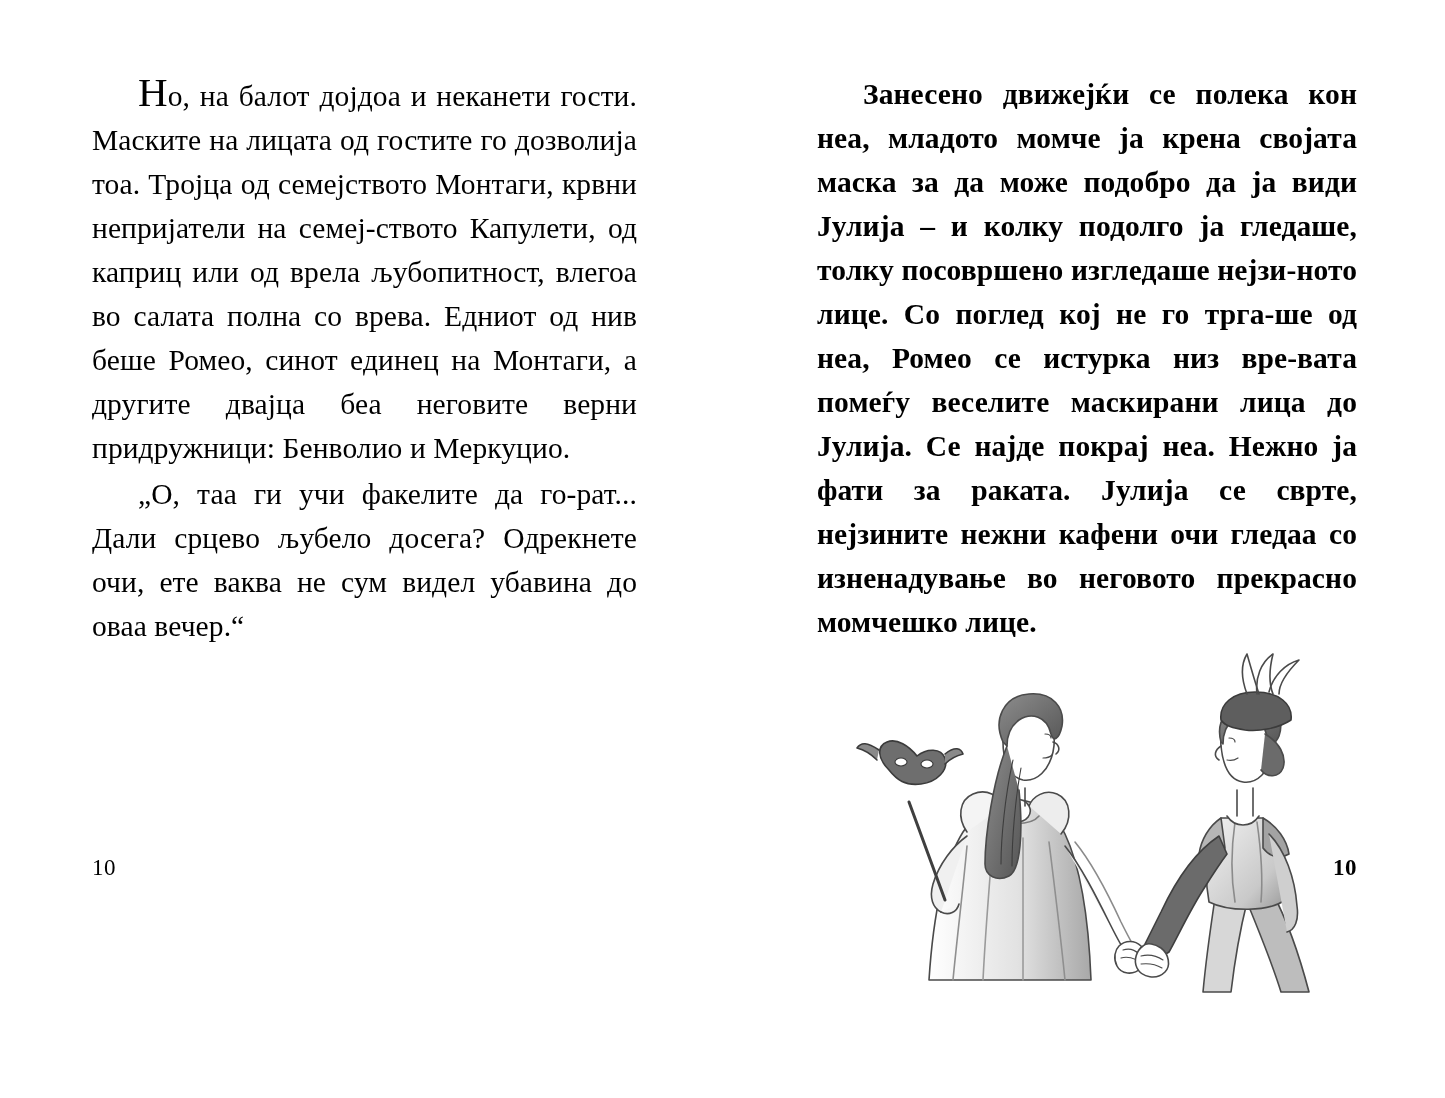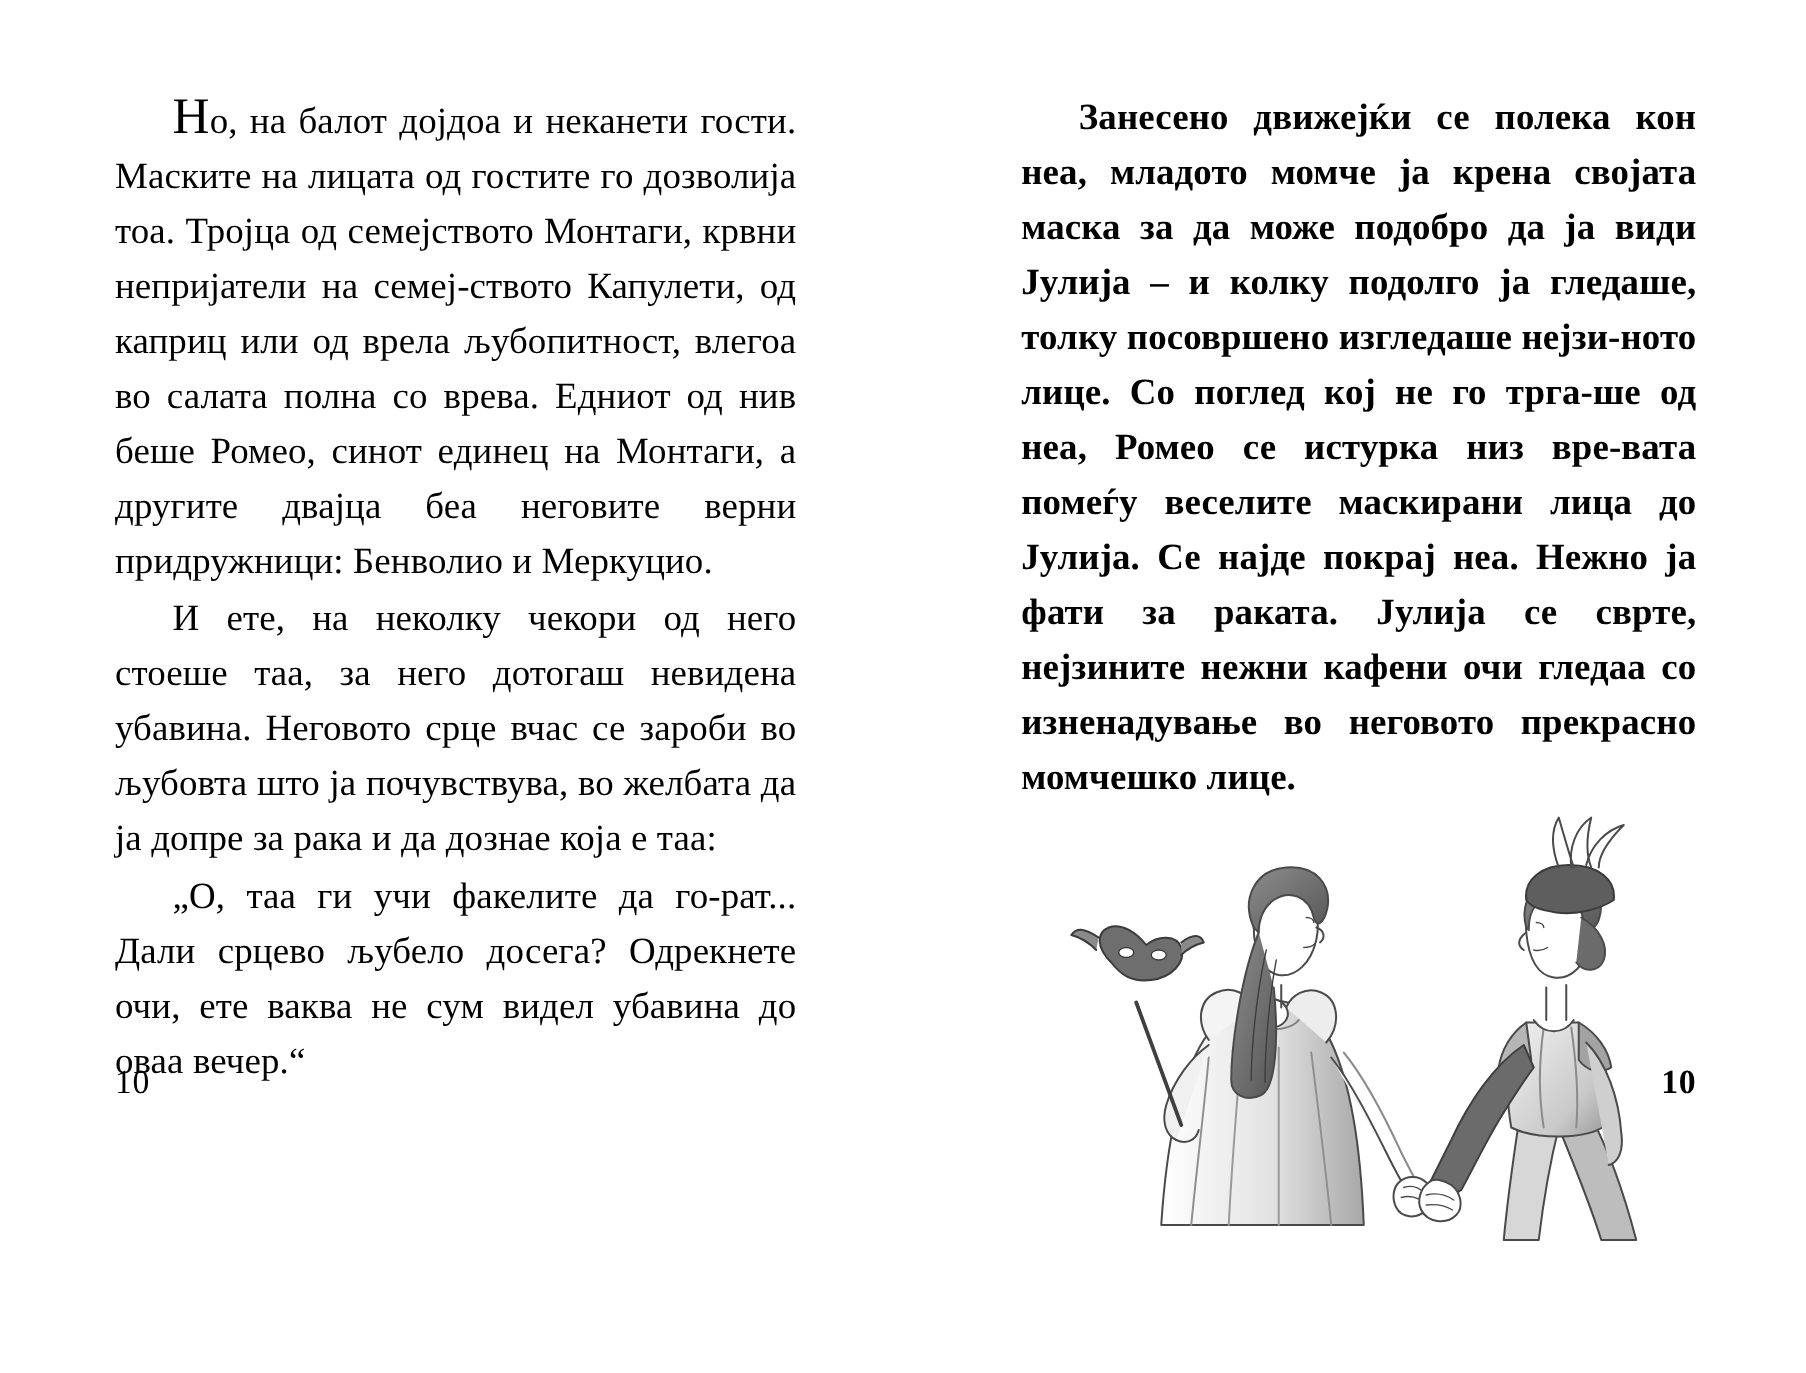--- a/index.html
+++ b/index.html
@@ -50,21 +50,21 @@
   .dropcap-para {
     text-indent: 46px;
   }
   .dropcap {
     font-size: 41px;
     line-height: 1;
   }
   .folio {
     position: absolute;
     bottom: 38px;
-    font-size: 27px;
+    font-size: 23px;
     font-family: "Liberation Serif", serif;
     letter-spacing: 0.5px;
   }
   .folio-left {
     left: 92px;
   }
   .folio-right {
     right: 88px;
   }
   .illustration {
@@ -82,21 +82,20 @@
 </head>
 <body>
 
 <div class="spread">
 
   <div class="page page-left">
     <div class="body-text">
 
       <p class="para dropcap-para"><span class="dropcap">Н</span><span>о, на балот дојдоа и неканети гости. Маските на лицата од гостите го дозволија тоа. Тројца од семејството Монтаги, крвни непријатели на семеј-ството Капулети, од каприц или од врела љубопитност, влегоа во салата полна со врева. Едниот од нив беше Ромео, синот единец на Монтаги, а другите двајца беа неговите верни придружници: Бенволио и Меркуцио.</span></p>
 
-      <p class="para">И ете, на неколку чекори од него стоеше таа, за него дотогаш невидена убавина. Неговото срце вчас се зароби во љубовта што ја почувствува, во желбата да ја допре за рака и да дознае која е таа:</p>
 
       <p class="para">„О, таа ги учи факелите да го-рат... Дали срцево љубело досега? Одрекнете очи, ете ваква не сум видел убавина до оваа вечер.“</p>
 
     </div>
     <div class="folio folio-left">10</div>
   </div>
 
   <div class="page page-right">
     <div class="body-text">
       <p class="para">Занесено движејќи се полека кон неа, младото момче ја крена својата маска за да може подобро да ја види Јулија – и колку подолго ја гледаше, толку посовршено изгледаше нејзи-ното лице. Со поглед кој не го трга-ше од неа, Ромео се истурка низ вре-вата помеѓу веселите маскирани лица до Јулија. Се најде покрај неа. Нежно ја фати за раката. Јулија се сврте, нејзините нежни кафени очи гледаа со изненадување во неговото прекрасно момчешко лице.</p>

